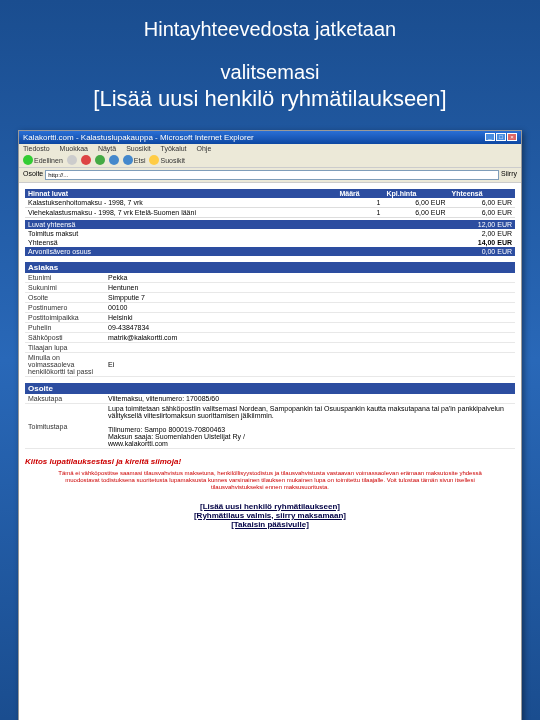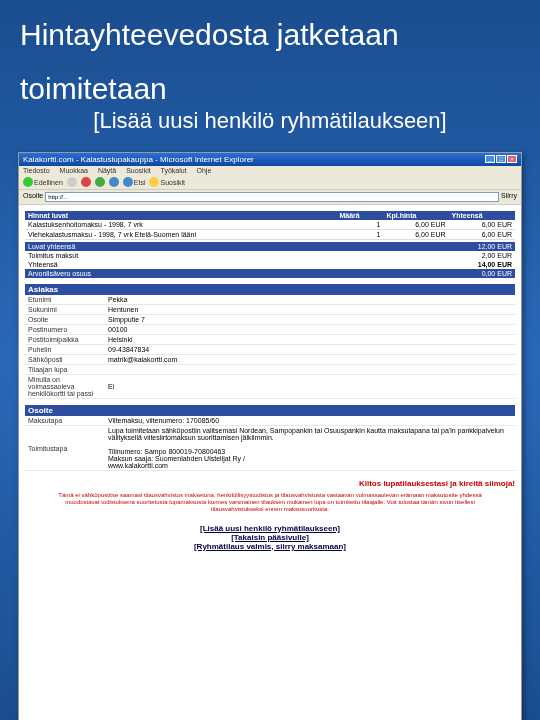--- a/index.html
+++ b/index.html
@@ -3,21 +3,21 @@
 <meta charset="utf-8">
 <style>
   * { box-sizing: border-box; margin: 0; padding: 0; }
   body {
     width: 540px; height: 720px;
     background: linear-gradient(to bottom, #1a4d8f 0%, #2968b8 50%, #1a4d8f 100%);
     font-family: Arial, sans-serif;
     overflow: hidden;
   }
   .slide-title {
-    color: #fff; text-align: left; font-size: 30px;
+    color: #fff; text-align: center; font-size: 20px;
     padding: 18px 20px 2px; font-weight: normal;
   }
   .slide-sub {
     color: #fff; text-align: center; font-size: 22px;
     padding: 0 20px 8px; font-weight: normal;
   }
   .browser {
     margin: 10px 18px 20px; background: #d946ef; border: 1px solid #999;
     font-size: 7px; box-shadow: 2px 2px 6px rgba(0,0,0,0.4);
   }
@@ -42,31 +42,31 @@
   .totals { margin-top:2px; }
   .totals .row { display:flex; font-size:7px;}
   .totals .lab { flex:1; background:#2c4da0; color:#fff; padding:1px 3px;}
   .totals .lab.w { background:#fff; color:#000;}
   .totals .val { width:60px; text-align:right; padding:1px 3px;}
   .totals .val.b { background:#2c4da0; color:#fff;}
   .secthead { background:#2c4da0; color:#fff; font-weight:bold; padding:1px 3px; font-size:8px; margin-top:6px;}
   table.form { width:100%; border-collapse:collapse; font-size:7px;}
   table.form td { padding:1px 3px; border-bottom:1px solid #e8e8e8;}
   table.form td.l { width:80px; color:#333;}
-  .thanks { text-align:right; color:#c00; font-weight:bold; font-size:8px; margin-top:8px;}
+  .thanks { text-align:left; color:#c00; font-weight:bold; font-size:8px; margin-top:8px;font-style:italic;}
   .note { text-align:center; color:#c00; font-size:6px; padding:4px 20px; line-height:1.2;}
   .actions { text-align:center; font-size:8px; margin-top:6px;}
   .actions a { color:#004; font-weight:bold; text-decoration:underline; display:block;}
   .statusbar { background:#ece9d8; border-top:1px solid #ccc; padding:1px 4px; font-size:7px; color:#333; display:flex; justify-content:space-between;}
 </style>
 </head>
 <body>
 
 <div class="slide-title">Hintayhteevedosta jatketaan</div>
-<div class="slide-title">toimitetaan</div>
+<div class="slide-title">valitsemasi</div>
 <div class="slide-sub">[Lisää uusi henkilö ryhmätilaukseen]</div>
 
 <div class="browser">
 
   <div class="titlebar">
     <span>Kalakortti.com - Kalastuslupakauppa - Microsoft Internet Explorer</span>
     <div class="winbtns">
       <div class="winbtn">_</div>
       <div class="winbtn">□</div>
       <div class="winbtn" style="background:#d66;">×</div>
@@ -222,22 +222,22 @@
 www.kalakortti.com</td>
           </tr>
     </tbody>
       </table>
 
     <div class="thanks">Kiitos lupatilauksestasi ja kireitä siimoja!</div>
     <div class="note">Tämä ei vähköpostitse saamasi tilausvahvistus maksetuna, henkilöllisyystodistus ja tilausvahvistusta vastaavan voimassaolevan erämaan maksutosite yhdessä muodostavat todistuksena suoritetusta lupamaksusta kunnes varsinainen tilauksen mukainen lupa on toimitettu tilaajalle. Voit tulostaa tämän sivun itsellesi tilausvahvistukseksi ennen maksusuoritusta.</div>
 
     <div class="actions">
       <a>[Lisää uusi henkilö ryhmätilaukseen]</a>
+      <a>[Ryhmätilaus valmis, siirry maksamaan]</a>
       <a>[Takaisin pääsivulle]</a>
-      <a>[Ryhmätilaus valmis, siirry maksamaan]</a>
     </div>
   </div>
 
   <div class="statusbar">
     <span>Valmis</span>
     <span>Internet</span>
   </div>
 
 </div>
 

